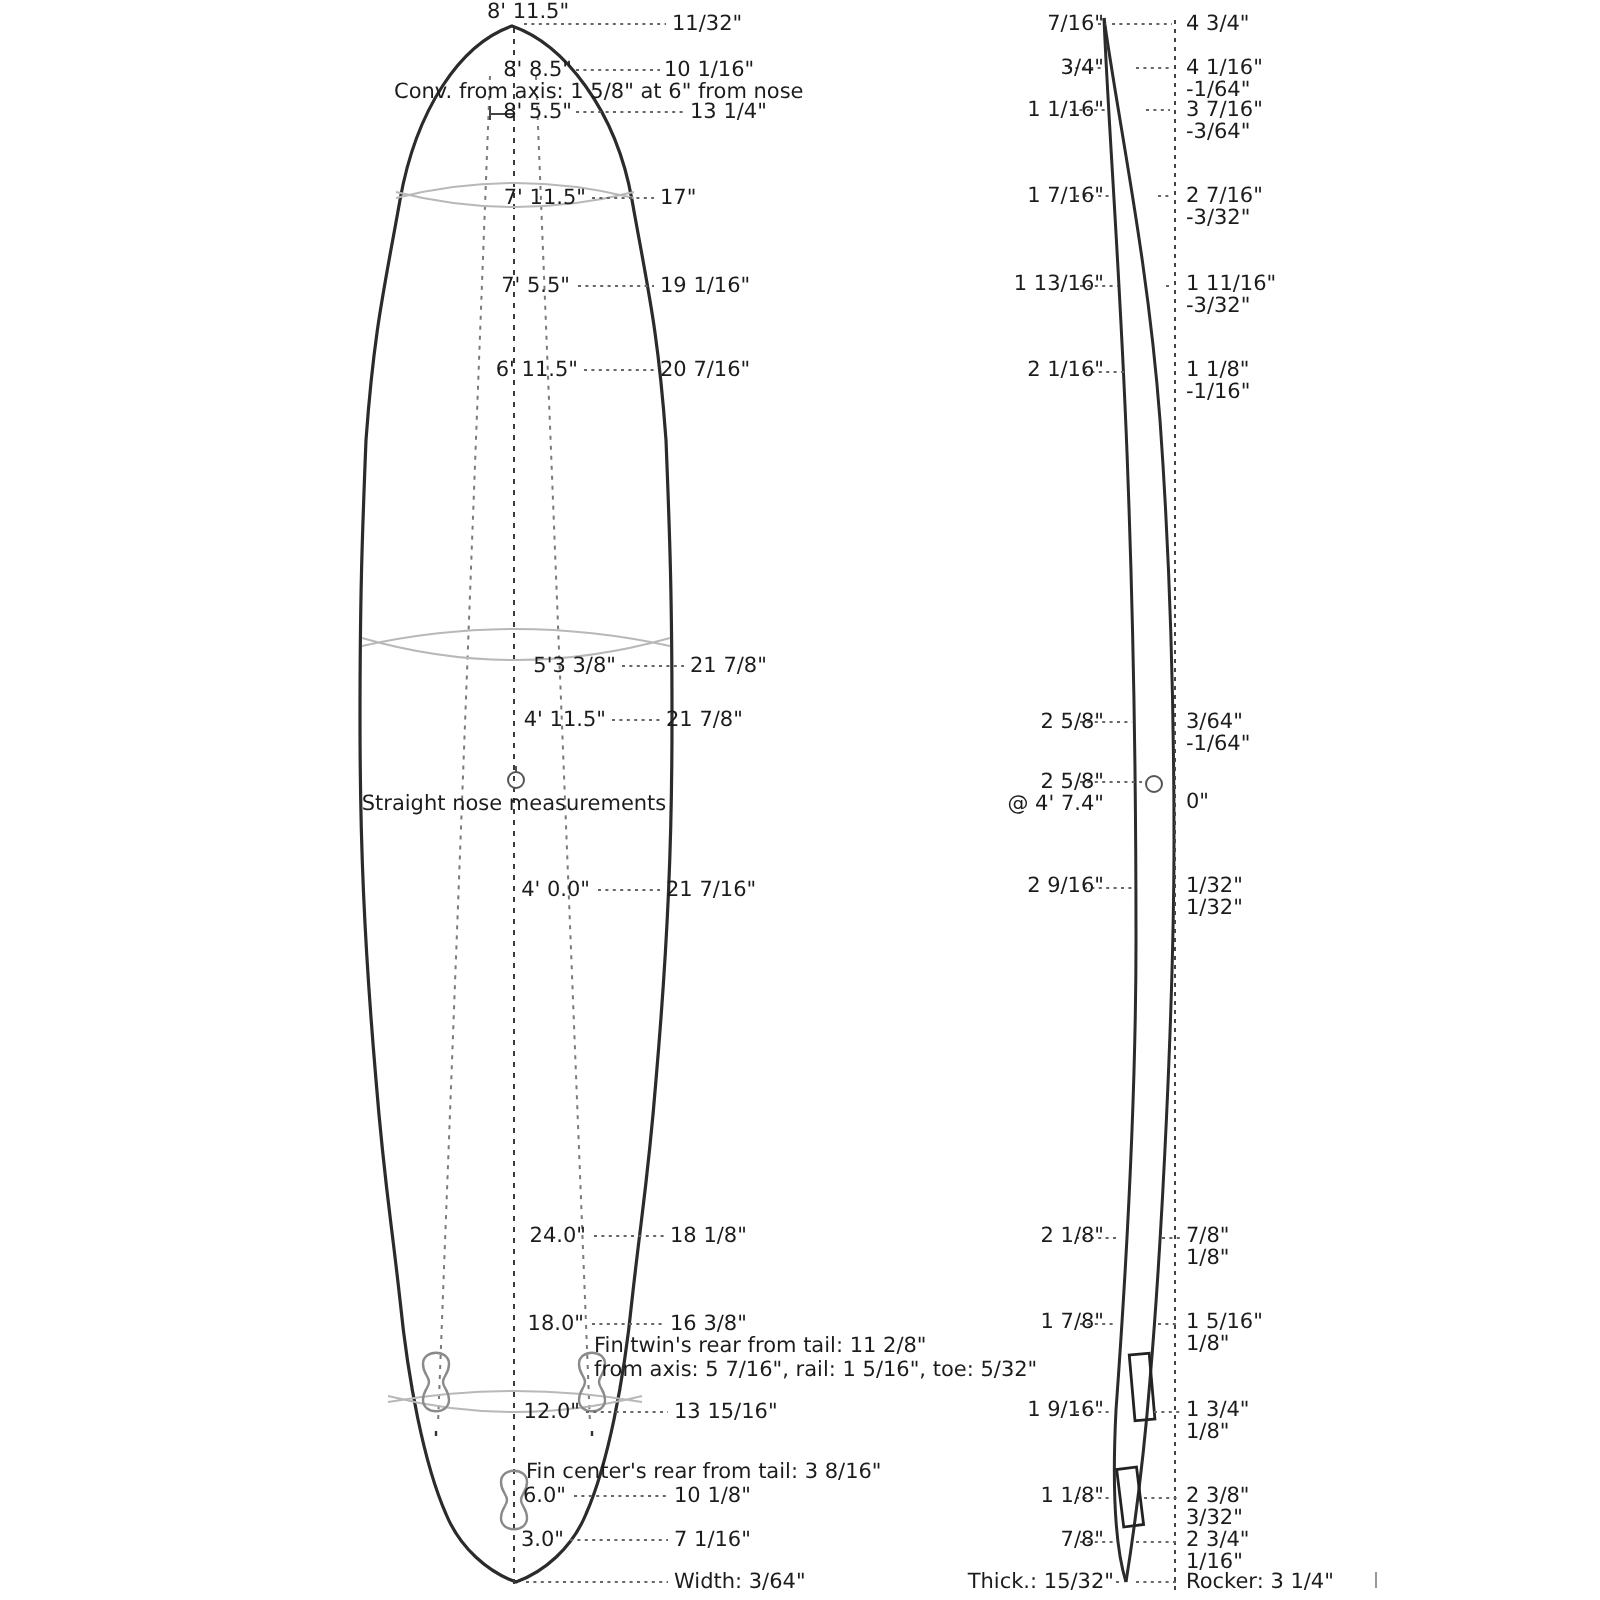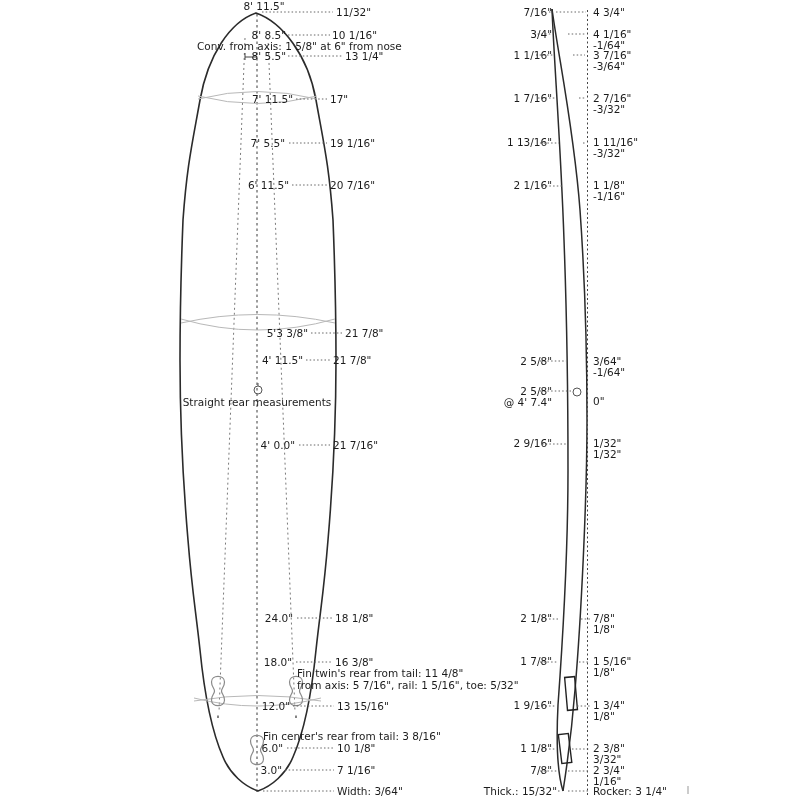--- a/index.html
+++ b/index.html
@@ -69,28 +69,28 @@
 <span class="lbl ra" style="left:293px;top:93px">7' 11.5"</span>
 <span class="lbl" style="left:330px;top:93px">17"</span>
 <span class="lbl ra" style="left:285px;top:137px">7' 5.5"</span>
 <span class="lbl" style="left:330px;top:137px">19 1/16"</span>
 <span class="lbl ra" style="left:289px;top:179px">6' 11.5"</span>
 <span class="lbl" style="left:330px;top:179px">20 7/16"</span>
 <span class="lbl ra" style="left:308px;top:327px">5'3 3/8"</span>
 <span class="lbl" style="left:345px;top:327px">21 7/8"</span>
 <span class="lbl ra" style="left:303px;top:354px">4' 11.5"</span>
 <span class="lbl" style="left:333px;top:354px">21 7/8"</span>
-<span class="lbl ca" style="left:257px;top:396px">Straight rear measurements</span>
+<span class="lbl ca" style="left:257px;top:396px">Straight nose measurements</span>
 <span class="lbl ra" style="left:295px;top:439px">4' 0.0"</span>
 <span class="lbl" style="left:333px;top:439px">21 7/16"</span>
 <span class="lbl ra" style="left:293px;top:612px">24.0"</span>
 <span class="lbl" style="left:335px;top:612px">18 1/8"</span>
 <span class="lbl ra" style="left:292px;top:656px">18.0"</span>
 <span class="lbl" style="left:335px;top:656px">16 3/8"</span>
-<span class="lbl" style="left:297px;top:667px">Fin twin's rear from tail: 11 4/8"</span>
+<span class="lbl" style="left:297px;top:667px">Fin twin's rear from tail: 11 2/8"</span>
 <span class="lbl" style="left:297px;top:679px">from axis: 5 7/16", rail: 1 5/16", toe: 5/32"</span>
 <span class="lbl ra" style="left:290px;top:700px">12.0"</span>
 <span class="lbl" style="left:337px;top:700px">13 15/16"</span>
 <span class="lbl" style="left:263px;top:730px">Fin center's rear from tail: 3 8/16"</span>
 <span class="lbl ra" style="left:283px;top:742px">6.0"</span>
 <span class="lbl" style="left:337px;top:742px">10 1/8"</span>
 <span class="lbl ra" style="left:282px;top:764px">3.0"</span>
 <span class="lbl" style="left:337px;top:764px">7 1/16"</span>
 <span class="lbl" style="left:337px;top:785px">Width: 3/64"</span>
 

